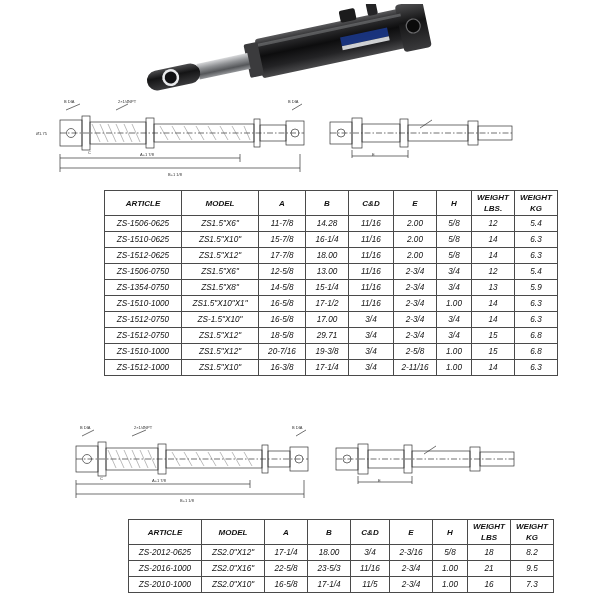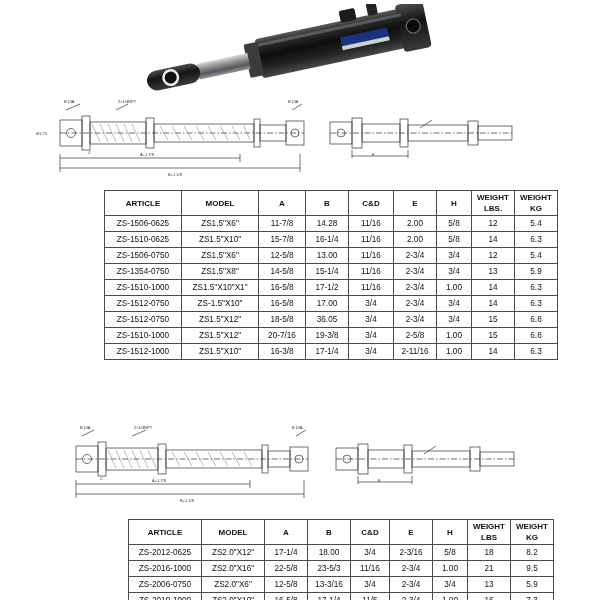--- a/index.html
+++ b/index.html
@@ -20,20 +20,21 @@
   
   .draw-panel{position:absolute;left:0;width:600px;}
   .draw-svg{display:block;}
 
   
   table.spec{
     border-collapse:collapse;
     font-size:8.2px;
     position:absolute;
     background:#fff;
+    font-style:italic;
   }
   table.spec th, table.spec td{
     border:1px solid #4a4a4a;
     padding:1px 2px;
     text-align:center;
     height:13px;
     line-height:11px;
     white-space:nowrap;
   }
   table.spec th{font-weight:bold;font-size:8px;}
@@ -219,20 +220,31 @@
           <td>ZS1.5"X10"</td>
           <td>15-7/8</td>
           <td>16-1/4</td>
           <td>11/16</td>
           <td>2.00</td>
           <td>5/8</td>
           <td>14</td>
           <td>6.3</td>
         </tr>
         <tr>
+          <td>ZS-1512-0625</td>
+          <td>ZS1.5"X12"</td>
+          <td>17-7/8</td>
+          <td>18.00</td>
+          <td>11/16</td>
+          <td>2.00</td>
+          <td>5/8</td>
+          <td>14</td>
+          <td>6.3</td>
+        </tr>
+        <tr>
           <td>ZS-1506-0750</td>
           <td>ZS1.5"X6"</td>
           <td>12-5/8</td>
           <td>13.00</td>
           <td>11/16</td>
           <td>2-3/4</td>
           <td>3/4</td>
           <td>12</td>
           <td>5.4</td>
         </tr>
@@ -266,21 +278,21 @@
           <td>3/4</td>
           <td>2-3/4</td>
           <td>3/4</td>
           <td>14</td>
           <td>6.3</td>
         </tr>
         <tr>
           <td>ZS-1512-0750</td>
           <td>ZS1.5"X12"</td>
           <td>18-5/8</td>
-          <td>36.05</td>
+          <td>29.71</td>
           <td>3/4</td>
           <td>2-3/4</td>
           <td>3/4</td>
           <td>15</td>
           <td>6.8</td>
         </tr>
         <tr>
           <td>ZS-1510-1000</td>
           <td>ZS1.5"X12"</td>
           <td>20-7/16</td>
@@ -406,31 +418,20 @@
           <td>ZS2.0"X16"</td>
           <td>22-5/8</td>
           <td>23-5/3</td>
           <td>11/16</td>
           <td>2-3/4</td>
           <td>1.00</td>
           <td>21</td>
           <td>9.5</td>
         </tr>
         <tr>
-          <td>ZS-2006-0750</td>
-          <td>ZS2.0"X6"</td>
-          <td>12-5/8</td>
-          <td>13-3/16</td>
-          <td>3/4</td>
-          <td>2-3/4</td>
-          <td>3/4</td>
-          <td>13</td>
-          <td>5.9</td>
-        </tr>
-        <tr>
           <td>ZS-2010-1000</td>
           <td>ZS2.0"X10"</td>
           <td>16-5/8</td>
           <td>17-1/4</td>
           <td>11/5</td>
           <td>2-3/4</td>
           <td>1.00</td>
           <td>16</td>
           <td>7.3</td>
         </tr>

